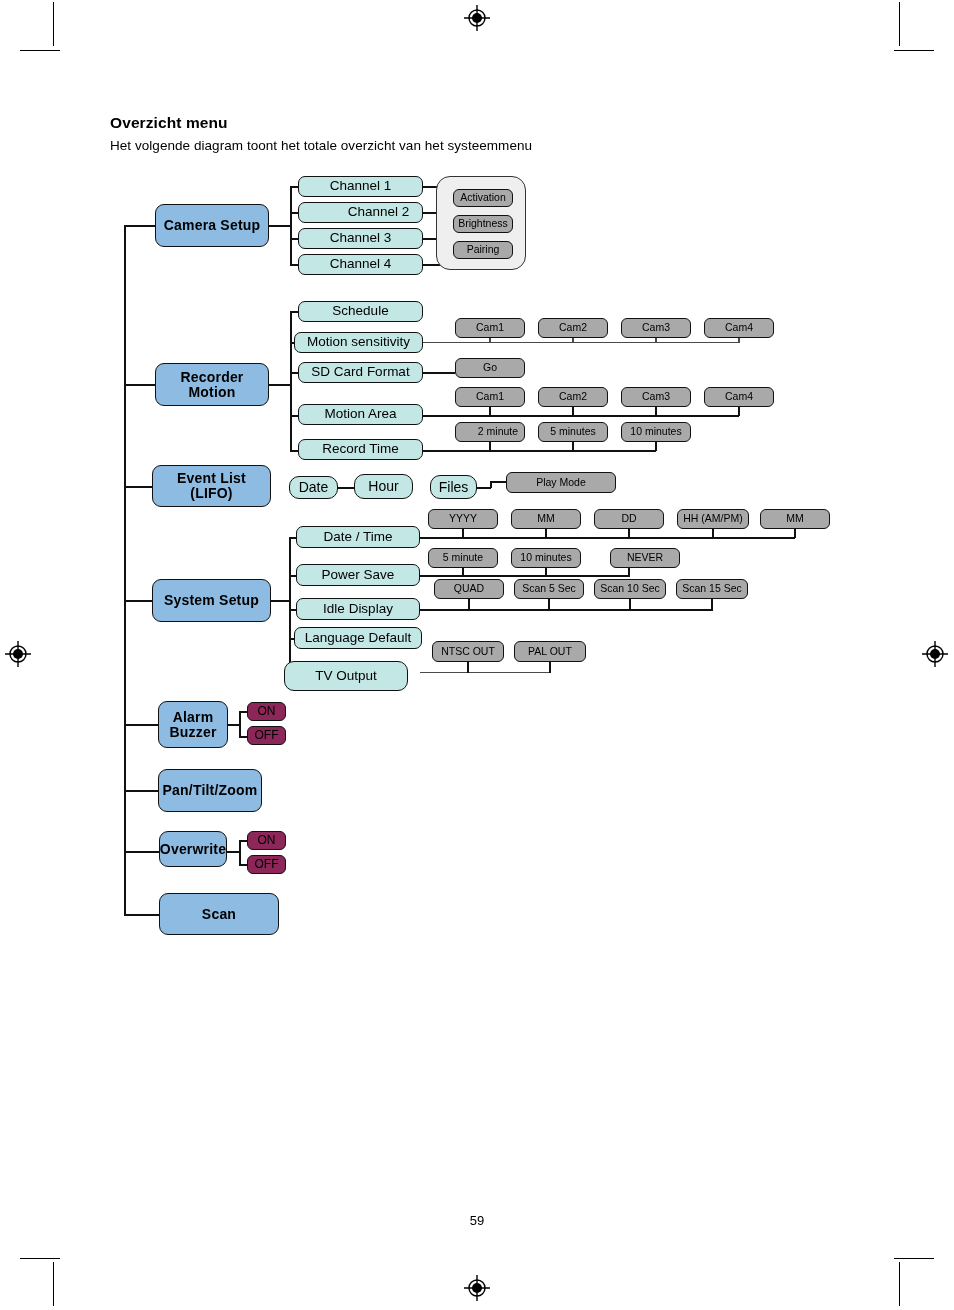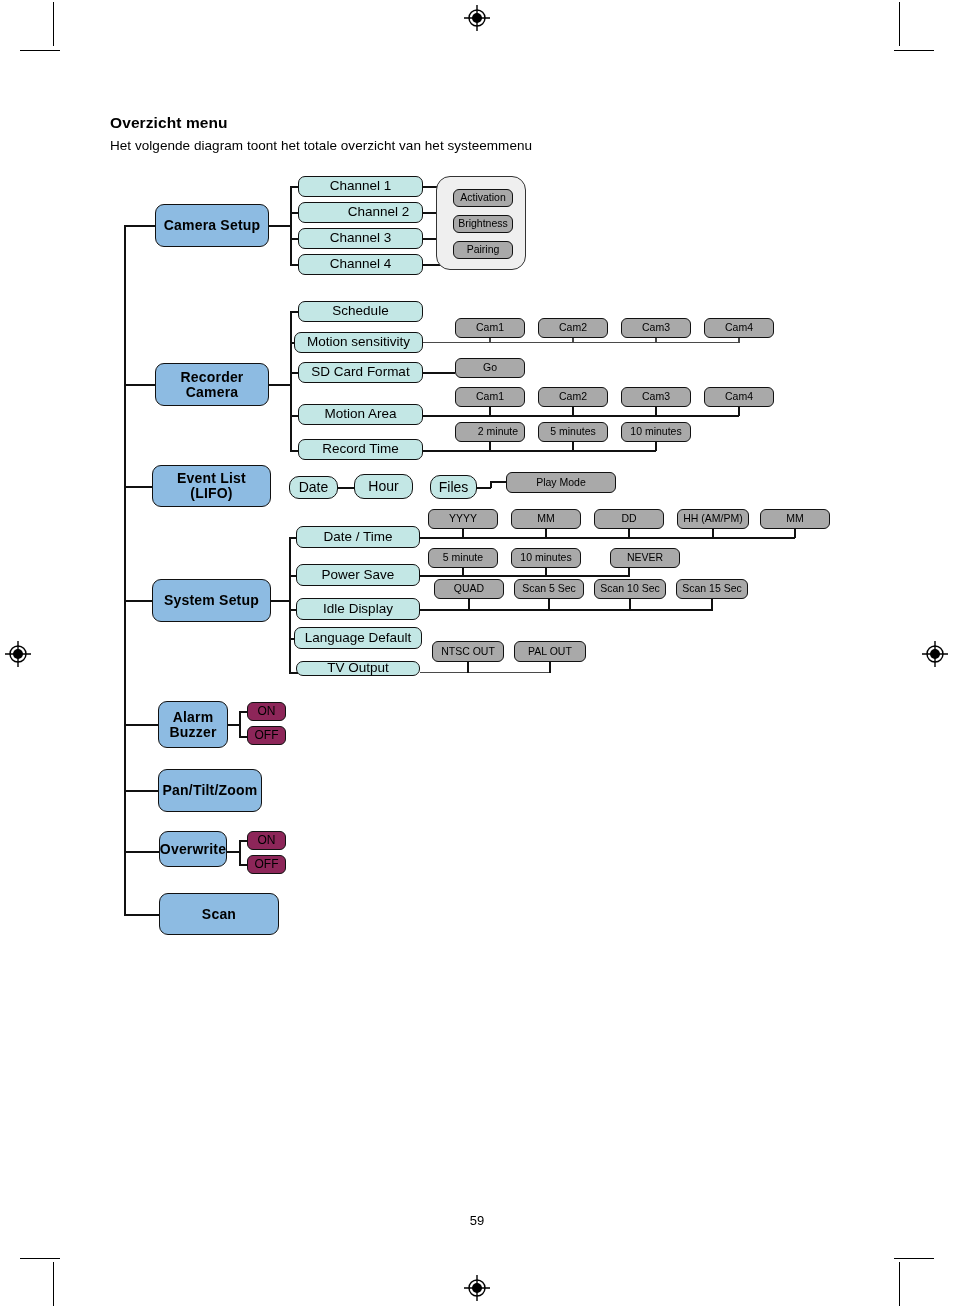--- a/index.html
+++ b/index.html
@@ -158,21 +158,21 @@
   <div class="ln h" style="left:423px;top:264px;width:22px;"></div>
   <div class="ln v" style="left:444px;top:186px;height:78px;"></div>
   <div class="ln h" style="left:444px;top:224px;width:17px;height:2.4px;"></div>
 
   <div id="camera-subpanel" style="left:436px;top:176px;width:88px;height:92px;">
     <div class="node gray" style="left:16px;top:12px;width:60px;height:18px;">Activation</div>
     <div class="node gray" style="left:16px;top:38px;width:60px;height:18px;">Brightness</div>
     <div class="node gray" style="left:16px;top:64px;width:60px;height:18px;">Pairing</div>
   </div>
 
-  <div class="node blue" style="left:155px;top:363px;width:114px;height:43px;">Recorder Camera</div>
+  <div class="node blue" style="left:155px;top:363px;width:114px;height:43px;">Recorder Motion</div>
 
   <div class="ln h" style="left:269px;top:384px;width:22px;"></div>
   <div class="ln v" style="left:290px;top:311px;height:139px;"></div>
   <div class="ln h" style="left:290px;top:311px;width:9px;"></div>
   <div class="ln h" style="left:290px;top:342px;width:9px;"></div>
   <div class="ln h" style="left:290px;top:372px;width:9px;"></div>
   <div class="ln h" style="left:290px;top:415px;width:9px;"></div>
   <div class="ln h" style="left:290px;top:450px;width:9px;"></div>
 
   <div class="node cyan" style="left:298px;top:301px;width:125px;height:21px;">Schedule</div>
@@ -232,21 +232,21 @@
   <div class="ln h" style="left:289px;top:537px;width:9px;"></div>
   <div class="ln h" style="left:289px;top:575px;width:9px;"></div>
   <div class="ln h" style="left:289px;top:609px;width:9px;"></div>
   <div class="ln h" style="left:289px;top:638px;width:9px;"></div>
   <div class="ln h" style="left:289px;top:672px;width:9px;"></div>
 
   <div class="node cyan" style="left:296px;top:526px;width:124px;height:22px;">Date / Time</div>
   <div class="node cyan" style="left:296px;top:564px;width:124px;height:22px;">Power Save</div>
   <div class="node cyan" style="left:296px;top:598px;width:124px;height:22px;">Idle Display</div>
   <div class="node cyan" style="left:294px;top:627px;width:128px;height:22px;">Language Default</div>
-  <div class="node cyan" style="left:296px;top:661px;width:124px;height:15px;">TV Output</div>
+  <div class="node cyan" style="left:284px;top:661px;width:124px;height:30px;border-radius:10px;">TV Output</div>
 
   <div class="node gray" style="left:428px;top:509px;width:70px;height:20px;">YYYY</div>
   <div class="node gray" style="left:511px;top:509px;width:70px;height:20px;">MM</div>
   <div class="node gray" style="left:594px;top:509px;width:70px;height:20px;">DD</div>
   <div class="node gray" style="left:677px;top:509px;width:72px;height:20px;">HH (AM/PM)</div>
   <div class="node gray" style="left:760px;top:509px;width:70px;height:20px;">MM</div>
   <div class="ln h" style="left:420px;top:537px;width:375px;"></div>
   <div class="ln v" style="left:462px;top:529px;height:9px;"></div>
   <div class="ln v" style="left:545px;top:529px;height:9px;"></div>
   <div class="ln v" style="left:628px;top:529px;height:9px;"></div>

